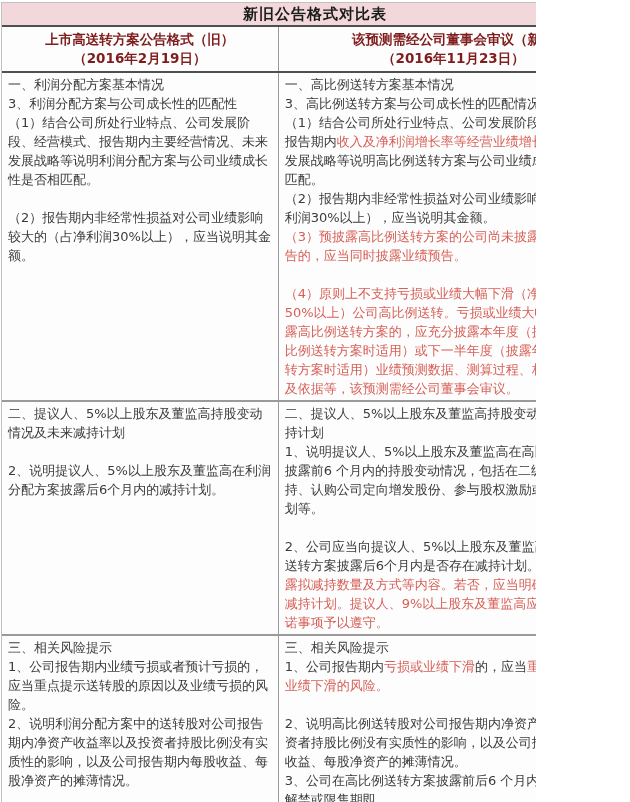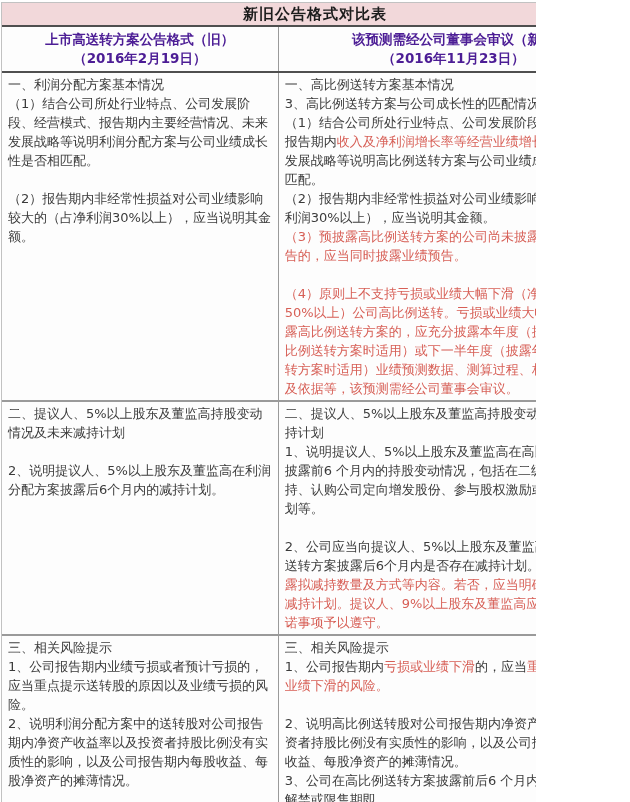--- a/index.html
+++ b/index.html
@@ -20,21 +20,21 @@
     background: var(--header-bg, #f2d8da);
     border-bottom: 2px solid var(--border-dark, #4f4f4f);
     display: flex; align-items: center; justify-content: center;
     font-size: 15px; font-weight: bold; color: var(--title-text, #1c1c1c);
     letter-spacing: 1px;
   }
   .header-row { display: flex; border-bottom: 2px solid var(--border-dark, #4f4f4f); }
   .hcell {
     box-sizing: border-box; padding: 3px 6px;
     text-align: center; font-size: 13.5px; line-height: 19px;
-    font-weight: 600; color: #4c1d95;
+    font-weight: 600; color: #7f1d1d;
   }
   .hcell.left { width: 44.2%; border-right: 1px solid var(--border-gray, #9a9a9a); }
   .hcell.right { flex: 1; }
   .trow { display: flex; border-bottom: 2px solid var(--border-gray, #9a9a9a); }
   .trow:last-child { border-bottom: none; }
   .row-0 { min-height: 298px; }
   .row-1 { min-height: 183px; }
   .row-2 { min-height: 229px; }
   .tcell {
     box-sizing: border-box; padding: 2px 6px;
@@ -63,21 +63,21 @@
         <div>（2016年2月19日）</div>
       </div>
       <div class="hcell right">
         <div>该预测需经公司董事会审议（新）</div>
         <div>（2016年11月23日）</div>
       </div>
     </div>
 
     <div id="rows">
         <div class="trow row-0">
-          <div class="tcell left"><p class="para"><span>一、利润分配方案基本情况</span></p><p class="para"><span>（1）结合公司所处行业特点、公司发展阶段、经营模式、报告期内主要经营情况、未来发展战略等说明利润分配方案与公司业绩成长性是否相匹配。</span></p><p class="para gap"><span>（2）报告期内非经常性损益对公司业绩影响较大的（占净利润30%以上），应当说明其金额。</span></p></div>
+          <div class="tcell left"><p class="para"><span>一、利润分配方案基本情况</span></p><p class="para"><span>3、利润分配方案与公司成长性的匹配性</span></p><p class="para"><span>（1）结合公司所处行业特点、公司发展阶段、经营模式、报告期内主要经营情况、未来发展战略等说明利润分配方案与公司业绩成长性是否相匹配。</span></p><p class="para gap"><span>（2）报告期内非经常性损益对公司业绩影响较大的（占净利润30%以上），应当说明其金额。</span></p></div>
           <div class="tcell right"><p class="para"><span>一、高比例送转方案基本情况</span></p><p class="para"><span>3、高比例送转方案与公司成长性的匹配情况</span></p><p class="para"><span>（1）结合公司所处行业特点、公司发展阶段、经营模式、报告期内</span><span class="red">收入及净利润增长率等经营业绩增长情况</span><span>、未来发展战略等说明高比例送转方案与公司业绩成长性是否相匹配。</span></p><p class="para"><span>（2）报告期内非经常性损益对公司业绩影响较大的（占净利润30%以上），应当说明其金额。</span></p><p class="para"><span class="red">（3）预披露高比例送转方案的公司尚未披露报告期业绩预告的，应当同时披露业绩预告。</span></p><p class="para gap"><span class="red">（4）原则上不支持亏损或业绩大幅下滑（净利润同比下降50%以上）公司高比例送转。亏损或业绩大幅下滑公司披露高比例送转方案的，应充分披露本年度（披露半年度高比例送转方案时适用）或下一半年度（披露年度高比例送转方案时适用）业绩预测数据、测算过程、相关指标选择及依据等，该预测需经公司董事会审议。</span></p></div>
         </div>
         <div class="trow row-1">
           <div class="tcell left"><p class="para"><span>二、提议人、5%以上股东及董监高持股变动情况及未来减持计划</span></p><p class="para gap"><span>2、说明提议人、5%以上股东及董监高在利润分配方案披露后6个月内的减持计划。</span></p></div>
           <div class="tcell right"><p class="para"><span>二、提议人、5%以上股东及董监高持股变动情况及未来减持计划</span></p><p class="para"><span>1、说明提议人、5%以上股东及董监高在高比例送转方案披露前6 个月内的持股变动情况，包括在二级市场增减持、认购公司定向增发股份、参与股权激励或员工持股计划等。</span></p><p class="para gap"><span>2、公司应当向提议人、5%以上股东及董监高问询高比例送转方案披露后6个月内是否存在减持计划。</span><span class="red">若是，应当披露拟减持数量及方式等内容。若否，应当明确披露不存在减持计划。提议人、9%以上股东及董监高应当将其作为承诺事项予以遵守。</span></p></div>
         </div>
         <div class="trow row-2">
           <div class="tcell left"><p class="para"><span>三、相关风险提示</span></p><p class="para"><span>1、公司报告期内业绩亏损或者预计亏损的，应当重点提示送转股的原因以及业绩亏损的风险。</span></p><p class="para"><span>2、说明利润分配方案中的送转股对公司报告期内净资产收益率以及投资者持股比例没有实质性的影响，以及公司报告期内每股收益、每股净资产的摊薄情况。</span></p><p class="para"></p></div>
           <div class="tcell right"><p class="para"><span>三、相关风险提示</span></p><p class="para"><span>1、公司报告期内</span><span class="red">亏损或业绩下滑</span><span>的，应当</span><span class="red">重点提示亏损或业绩下滑的风险。</span></p><p class="para gap"><span>2、说明高比例送转股对公司报告期内净资产收益率以及投资者持股比例没有实质性的影响，以及公司报告期内每股收益、每股净资产的摊薄情况。</span></p><p class="para"><span>3、公司在高比例送转方案披露前后6 个月内存在限售股已解禁或限售期即
 将届满情形的，应当予以说明。</span></p></div>

